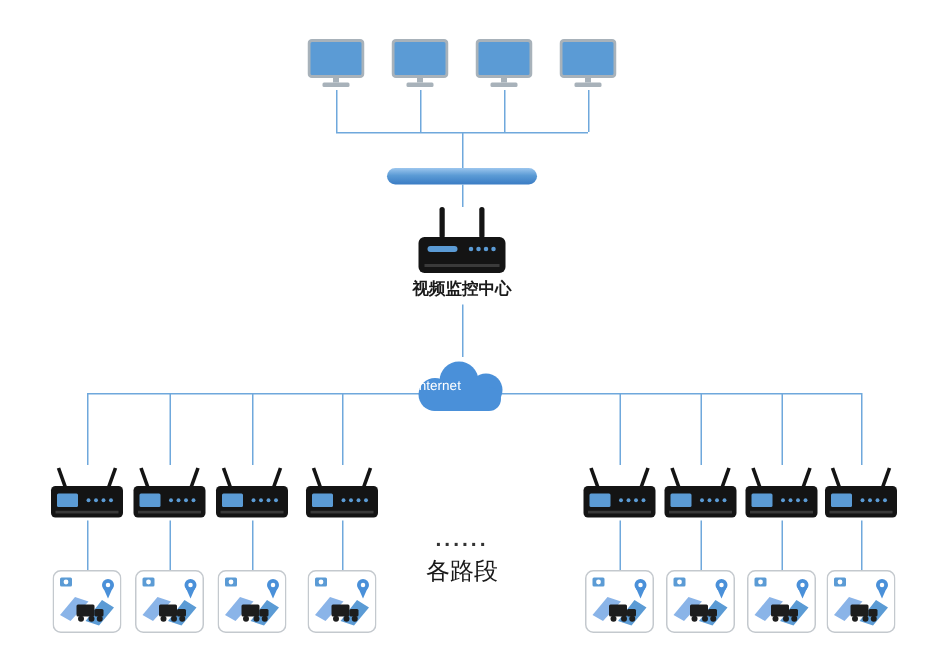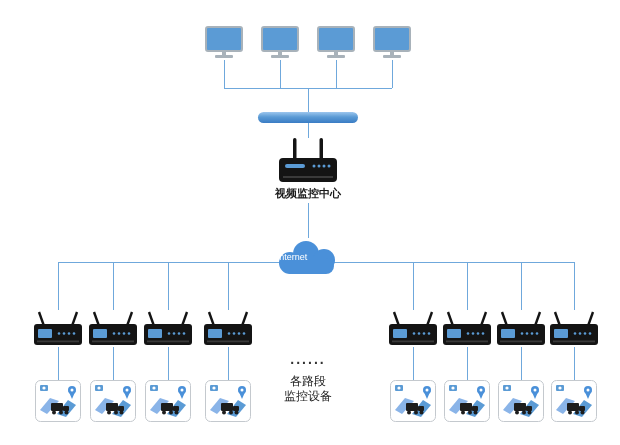--- a/index.html
+++ b/index.html
@@ -27,21 +27,21 @@
   .cloud-text{
     position:absolute;left:256px;top:251px;width:72px;text-align:center;
     font-size:9px;color:#ffffff;line-height:12px;
   }
   .ellipsis{
     position:absolute;left:268px;top:352px;width:80px;text-align:center;
     font-size:14px;font-weight:700;color:#333;letter-spacing:2px;line-height:14px;
   }
   .group-label{
     position:absolute;left:258px;top:374px;width:100px;text-align:center;
-    font-size:12px;color:#1a1a1a;line-height:15px;
+    font-size:16px;color:#1a1a1a;line-height:15px;
   }
 </style>
 </head>
 <body>
 
 <svg width="0" height="0" style="position:absolute" aria-hidden="true">
   <defs>
     <g id="def-monitor">
       <rect x="1" y="1" width="36" height="24" rx="2" style="fill:var(--accent);stroke:#a8b2ba;stroke-width:2"></rect>
       <rect x="17" y="25.5" width="4" height="3.5" style="fill:#a8b2ba"></rect>
@@ -199,16 +199,15 @@
   <svg class="dev" style="left:498px;top:380px" width="46" height="42">
       <use href="#def-camera-card"></use>
     </svg>
   <svg class="dev" style="left:551px;top:380px" width="46" height="42">
       <use href="#def-camera-card"></use>
     </svg>
 
   <div class="ellipsis">......</div>
   <div class="group-label">
     <div>各路段</div>
-    <div>监控设备</div>
   </div>
 
 </div>
 
 </body></html>

